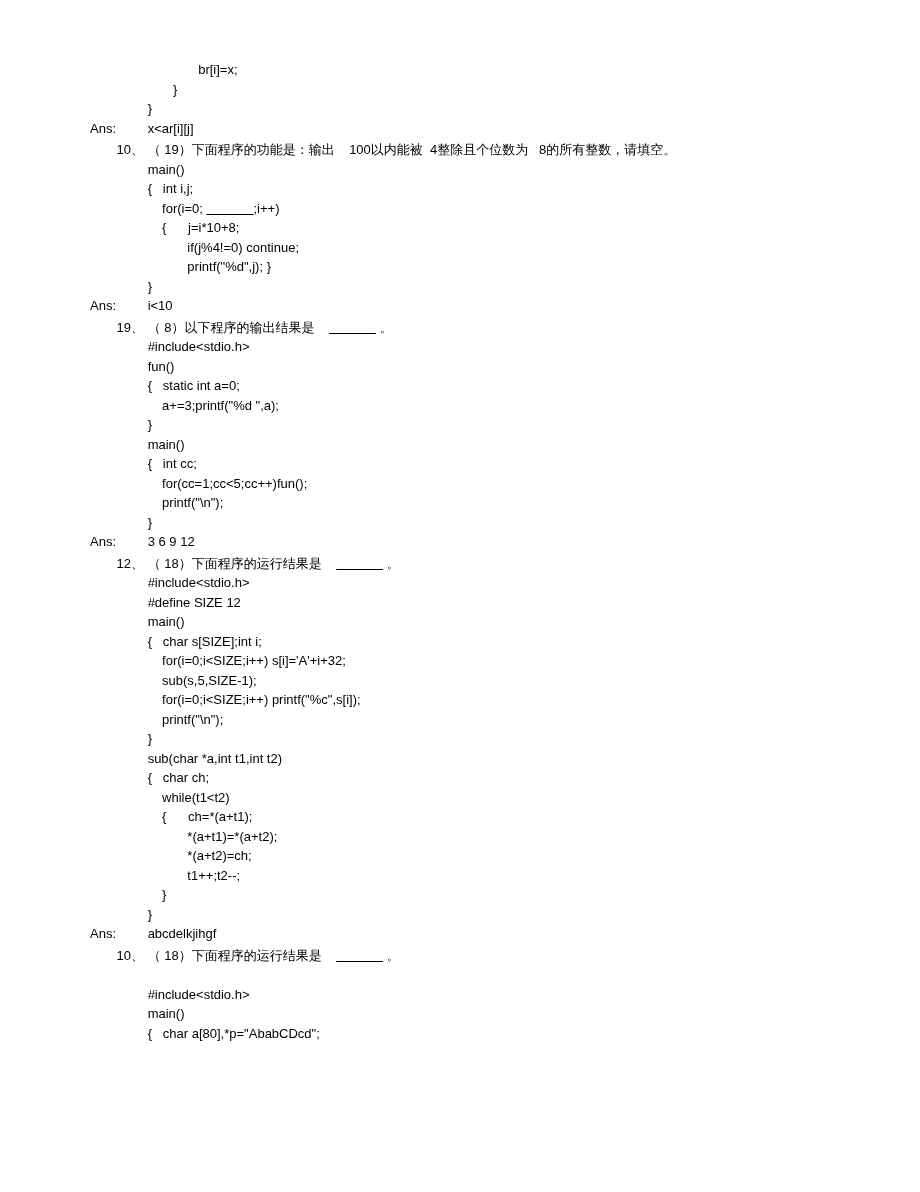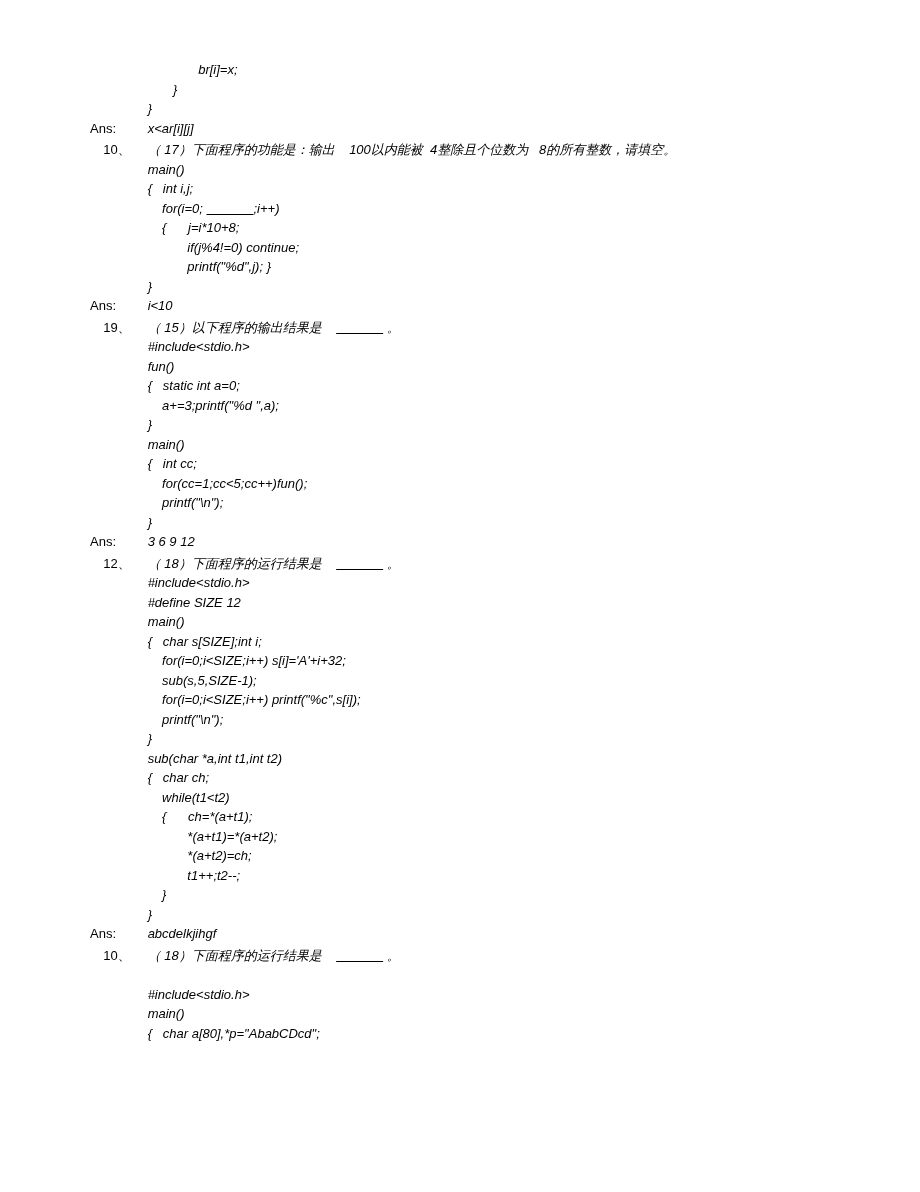--- a/index.html
+++ b/index.html
@@ -10,32 +10,31 @@
     background: #fff;
     margin: 0;
     padding: 60px 90px;
     width: 920px;
     box-sizing: border-box;
   }
   .num-col {
     display: inline-block;
     width: 54px;
     vertical-align: top;
-    text-align: center;
+    text-align: right;
   }
   .ans-label {
     display: inline-block;
     width: 54px;
     vertical-align: top;
   }
   .content {
     display: inline-block;
     vertical-align: top;
     white-space: pre;
-    font-style: italic;
   }
   .blank {
     text-decoration: underline;
     white-space: pre;
   }
   .row {
     display: block;
   }
   .ans-row {
     margin-bottom: 2px;
@@ -51,41 +50,41 @@
 }</span>
 </div>
 
 <div class="row ans-row">
   <span class="ans-label">Ans:</span>
   <span class="content">x&lt;ar[i][j]</span>
 </div>
 
 <div class="row">
   <span class="num-col">10、</span>
-  <span class="content"><span>（ 17）下面程序的功能是：输出    100以内能被  4整除且个位数为   8的所有整数，请填空。</span></span>
+  <span class="content"><span>（ 19）下面程序的功能是：输出    100以内能被  4整除且个位数为   8的所有整数，请填空。</span></span>
 </div>
 <div class="row">
   <span class="num-col"></span>
   <span class="content"><span>main()
 {   int i,j;
     for(i=0; </span><span class="blank">             </span><span>;i++)
     {      j=i*10+8;
            if(j%4!=0) continue;
            printf("%d",j); }
 }</span></span>
 </div>
 
 <div class="row ans-row">
   <span class="ans-label">Ans:</span>
   <span class="content">i&lt;10</span>
 </div>
 
 <div class="row">
   <span class="num-col">19、</span>
-  <span class="content"><span>（ 15）以下程序的输出结果是    </span><span class="blank">             </span><span> 。</span></span>
+  <span class="content"><span>（ 8）以下程序的输出结果是    </span><span class="blank">             </span><span> 。</span></span>
 </div>
 <div class="row">
   <span class="num-col"></span>
   <span class="content">#include&lt;stdio.h&gt;
 fun()
 {   static int a=0;
     a+=3;printf("%d ",a);
 }
 main()
 {   int cc;

